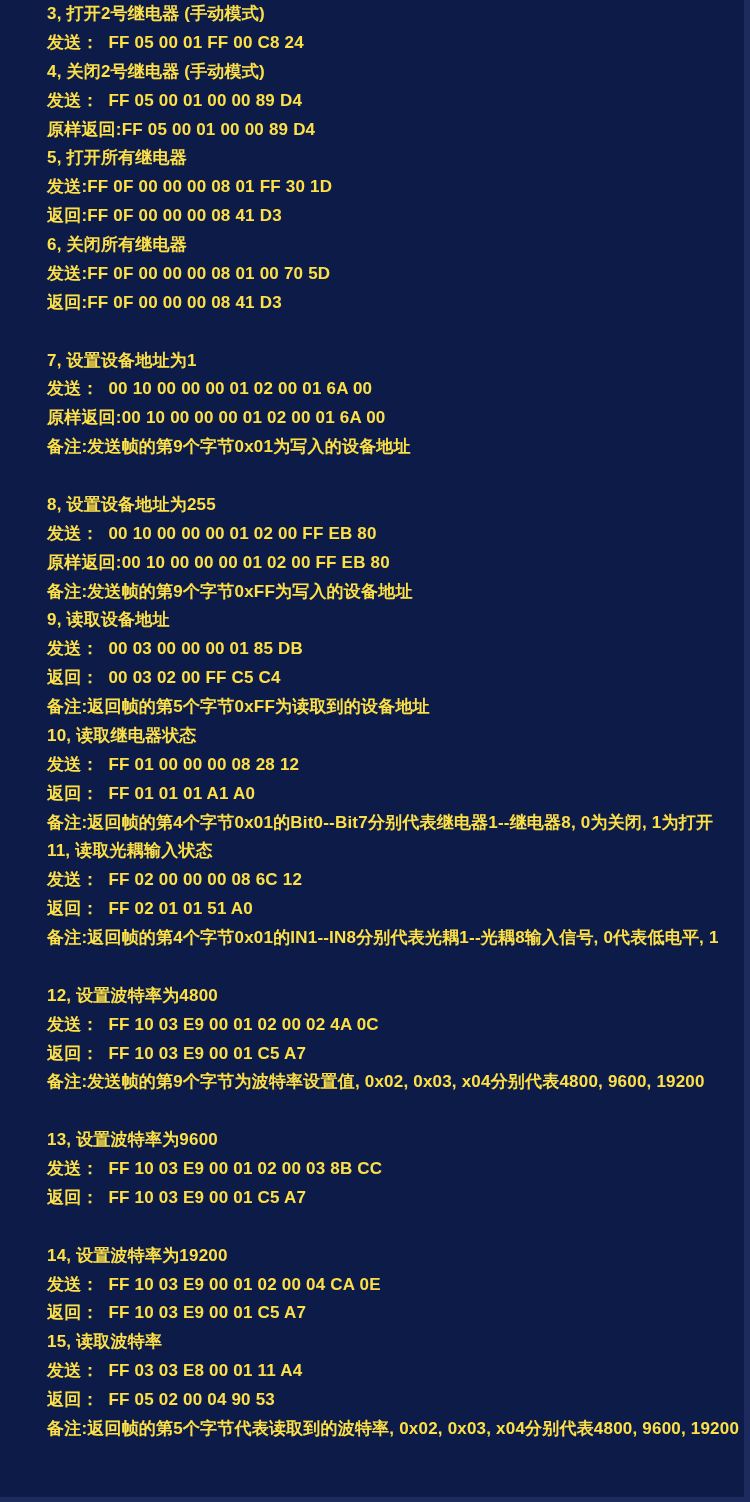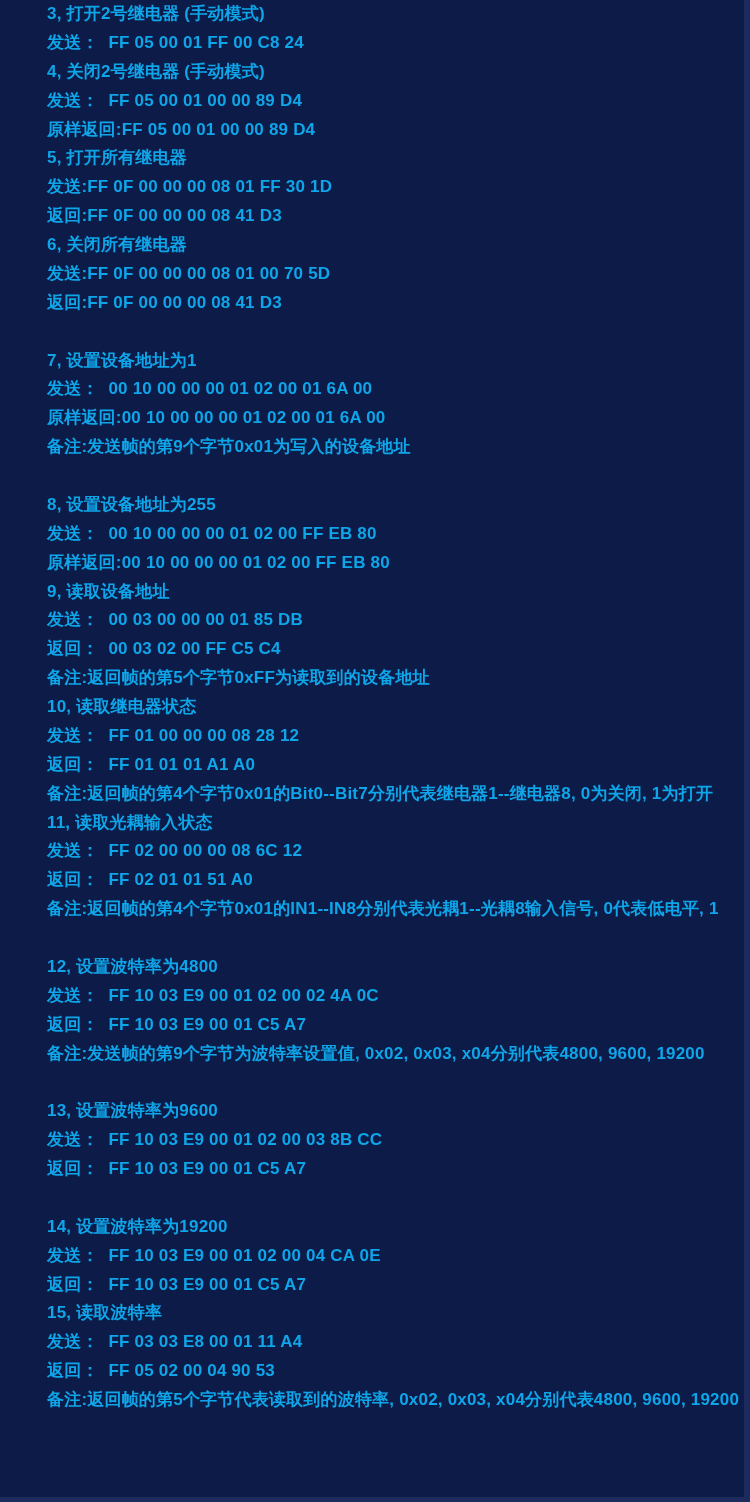--- a/index.html
+++ b/index.html
@@ -15,21 +15,21 @@
     font-family: "Liberation Sans", "DejaVu Sans", sans-serif;
   }
   .doc {
     position: absolute;
     top: 0;
     left: 0;
     width: 750px;
     height: 1502px;
     padding-left: 47px;
     box-sizing: border-box;
-    color: #0ea5e9;
+    color: #fde047;
     font-size: 17px;
     font-weight: 700;
     line-height: 28.885px;
     letter-spacing: 0.2px;
   }
   .doc-line {
     height: 28.885px;
     white-space: pre;
     overflow: visible;
   }
@@ -67,20 +67,21 @@
     <div class="doc-line">返回:FF 0F 00 00 00 08 41 D3</div>
     <div class="doc-line">&nbsp;</div>
     <div class="doc-line">7, 设置设备地址为1</div>
     <div class="doc-line">发送：  00 10 00 00 00 01 02 00 01 6A 00</div>
     <div class="doc-line">原样返回:00 10 00 00 00 01 02 00 01 6A 00</div>
     <div class="doc-line">备注:发送帧的第9个字节0x01为写入的设备地址</div>
     <div class="doc-line">&nbsp;</div>
     <div class="doc-line">8, 设置设备地址为255</div>
     <div class="doc-line">发送：  00 10 00 00 00 01 02 00 FF EB 80</div>
     <div class="doc-line">原样返回:00 10 00 00 00 01 02 00 FF EB 80</div>
+    <div class="doc-line">备注:发送帧的第9个字节0xFF为写入的设备地址</div>
     <div class="doc-line">9, 读取设备地址</div>
     <div class="doc-line">发送：  00 03 00 00 00 01 85 DB</div>
     <div class="doc-line">返回：  00 03 02 00 FF C5 C4</div>
     <div class="doc-line">备注:返回帧的第5个字节0xFF为读取到的设备地址</div>
     <div class="doc-line">10, 读取继电器状态</div>
     <div class="doc-line">发送：  FF 01 00 00 00 08 28 12</div>
     <div class="doc-line">返回：  FF 01 01 01 A1 A0</div>
     <div class="doc-line">备注:返回帧的第4个字节0x01的Bit0--Bit7分别代表继电器1--继电器8, 0为关闭, 1为打开</div>
     <div class="doc-line">11, 读取光耦输入状态</div>
     <div class="doc-line">发送：  FF 02 00 00 00 08 6C 12</div>

